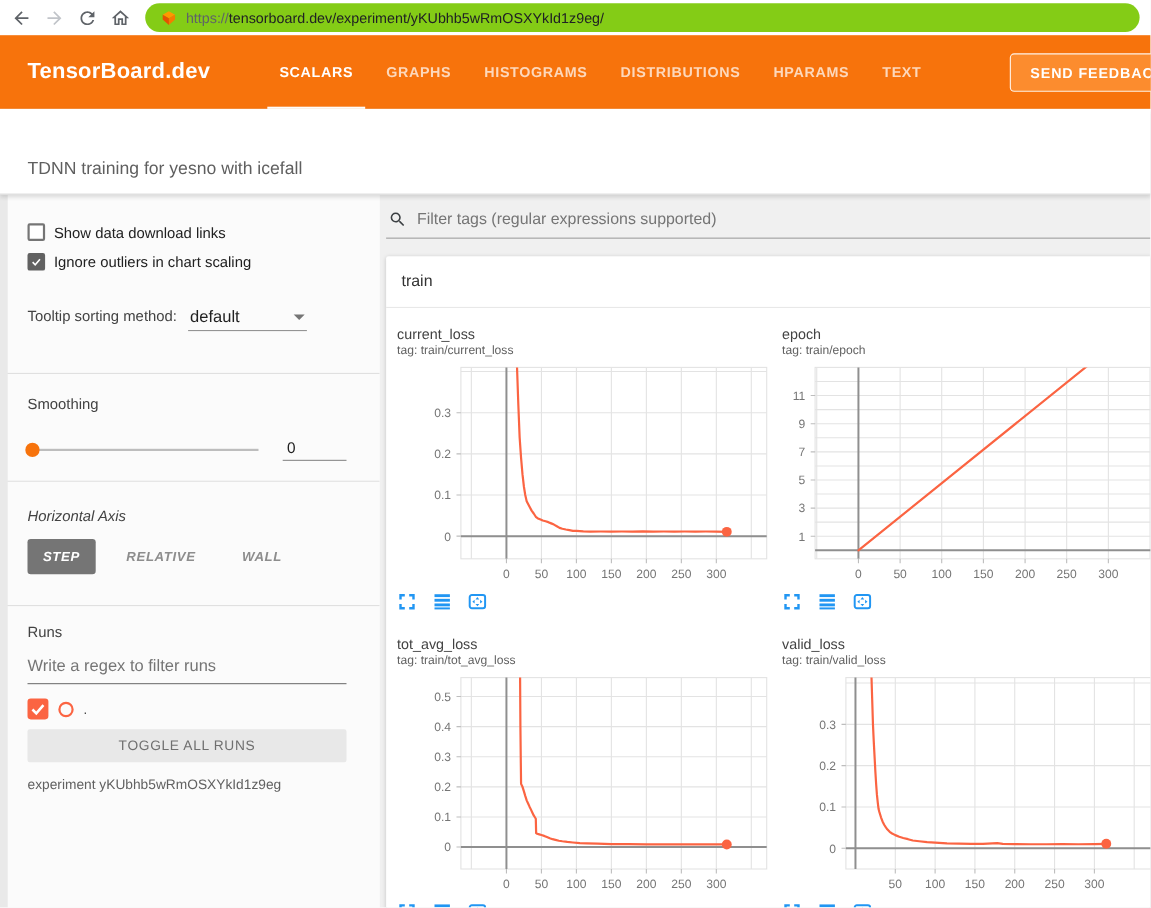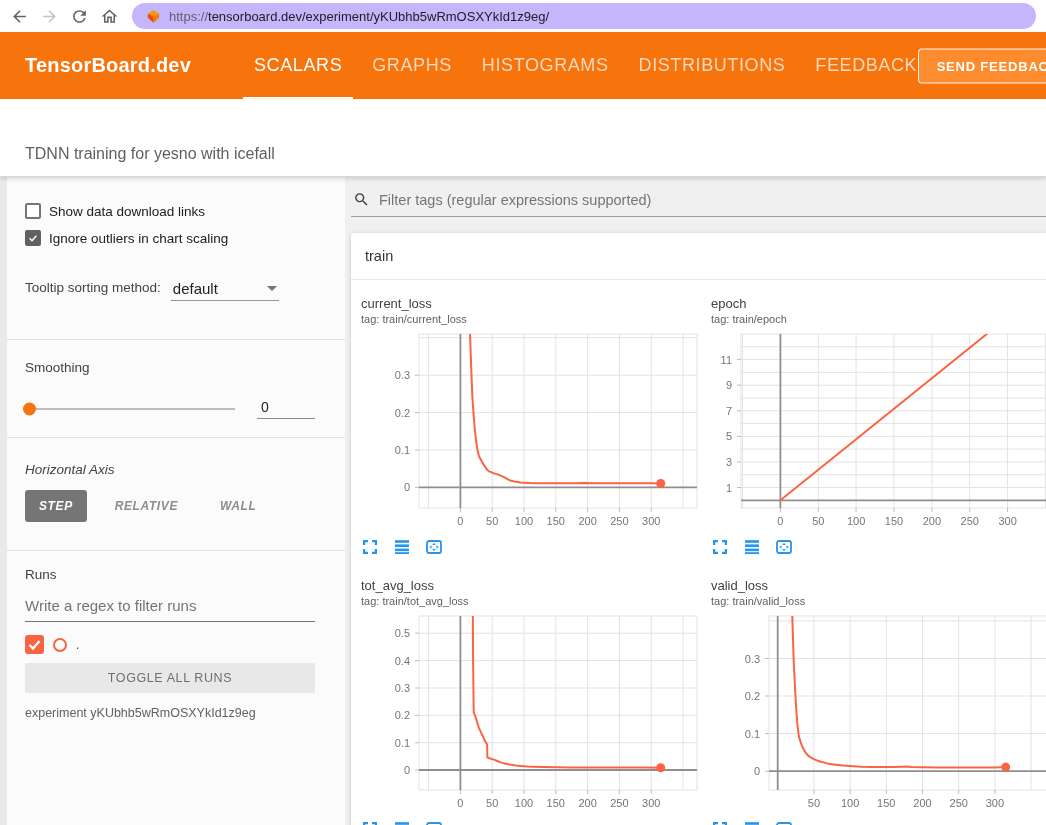--- a/index.html
+++ b/index.html
@@ -5,30 +5,30 @@
   * { margin:0; padding:0; box-sizing:border-box; }
   html,body { width:1046px; height:825px; overflow:hidden; }
   body { font-family:"Liberation Sans", sans-serif; background:#fff; }
   #app { position:relative; width:1046px; height:825px; overflow:hidden; }
 
   
   .browser-bar { height:32px; background:#fff; display:flex; align-items:center; padding:0 10px 0 6px; gap:4px; }
   .nav-btn { width:26px; height:26px; display:flex; align-items:center; justify-content:center; color:#5f6368; border-radius:50%; }
   .nav-btn.disabled { color:#c1c4c9; }
   .nav-btn svg { width:19px; height:19px; fill:currentColor; }
-  .omnibox { flex:1; height:26px; background:#c4b5fd; border-radius:14px; display:flex; align-items:center; padding:0 14px; gap:8px; margin-left:6px; }
+  .omnibox { flex:1; height:26px; background:#84cc16; border-radius:14px; display:flex; align-items:center; padding:0 14px; gap:8px; margin-left:6px; }
   .omnibox .url { font-size:13px; color:#202124; white-space:nowrap; }
   .omnibox .scheme { color:#5f6368; }
   .favicon svg { width:15px; height:15px; display:block; }
 
   
   .tb-header { height:67px; background:var(--accent); display:flex; align-items:center; position:relative; padding-left:25px; }
   .brand { color:#fff; font-size:20px; font-weight:bold; letter-spacing:.2px; margin-right:48px; }
   .tabs { display:flex; height:100%; align-items:center; }
-  .tab { position:relative; height:100%; display:flex; align-items:center; padding:0 15px; font-size:18px; letter-spacing:.6px; color:rgba(255,255,255,.72); cursor:pointer; font-weight:normal; }
+  .tab { position:relative; height:100%; display:flex; align-items:center; padding:0 15px; font-size:13px; letter-spacing:.6px; color:rgba(255,255,255,.72); cursor:pointer; font-weight:bold; }
   .tab.active { color:#fff; }
   .tab.active::after { content:""; position:absolute; left:4px; right:4px; bottom:0; height:2px; background:#fff; }
   .feedback-btn { position:absolute; right:-32px; top:50%; transform:translateY(-50%); background:#fc8c2e; border:1px solid rgba(255,255,255,.9); border-radius:4px; color:#fff; font-size:13px; letter-spacing:.8px; padding:9px 18px; white-space:nowrap; font-weight:bold; }
 
   
   .subheader { height:78px; background:#fff; display:flex; align-items:flex-end; padding:0 0 13px 25px; border-bottom:1px solid #d8d8d8; box-shadow:0 2px 4px rgba(0,0,0,.14); position:relative; z-index:3; }
   .subheader .exp-title { font-size:16px; color:#5f5f5f; }
 
   
   .content { display:flex; height:648px; }
@@ -121,21 +121,21 @@
     </div>
   </div>
 
   <div class="tb-header">
     <div class="brand">TensorBoard.dev</div>
     <div class="tabs" id="tabs">
         <div class="tab active">SCALARS</div>
         <div class="tab">GRAPHS</div>
         <div class="tab">HISTOGRAMS</div>
         <div class="tab">DISTRIBUTIONS</div>
-        <div class="tab">FEEDBACK</div>
+        <div class="tab">HPARAMS</div>
         <div class="tab">TEXT</div>
       </div>
     <button class="feedback-btn">SEND FEEDBACK</button>
   </div>
 
   <div class="subheader">
     <span class="exp-title">TDNN training for yesno with icefall</span>
   </div>
 
   <div class="content">

